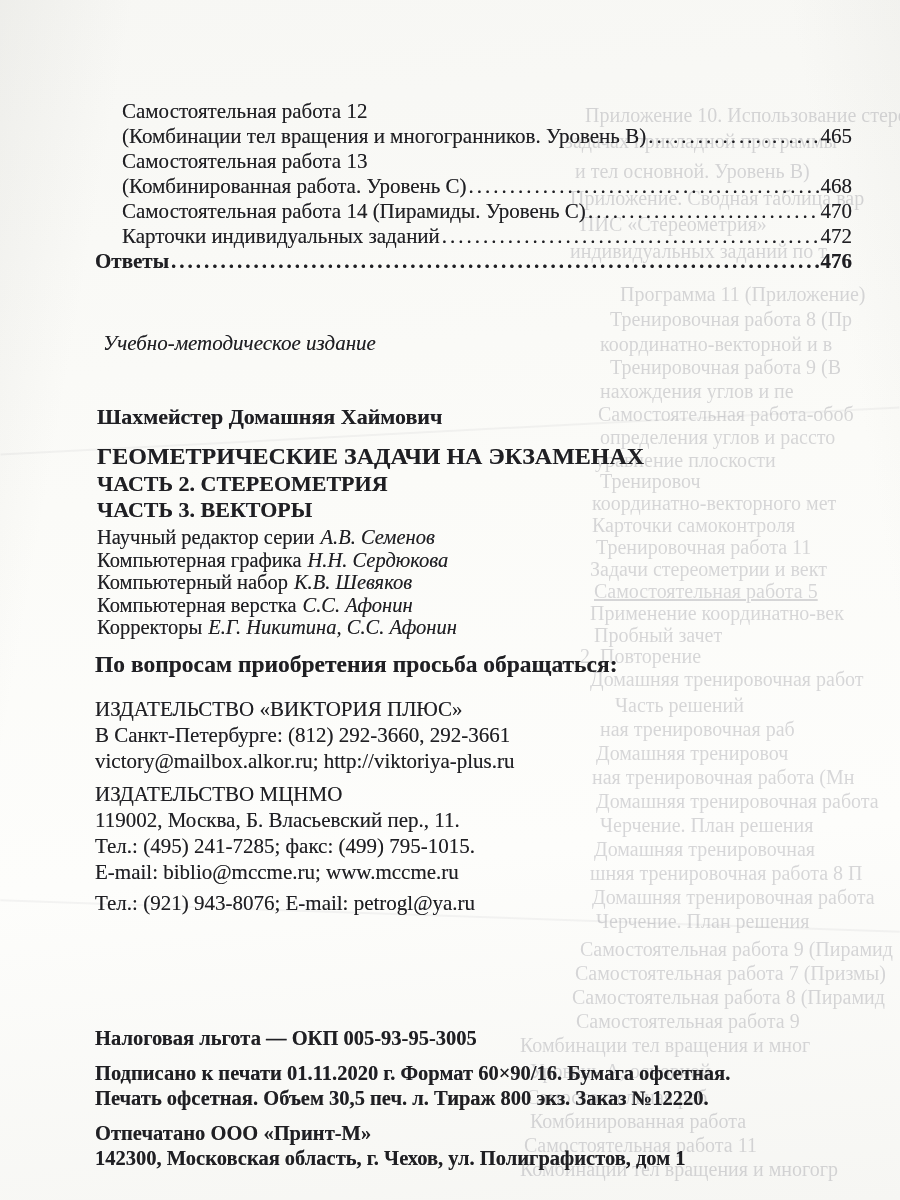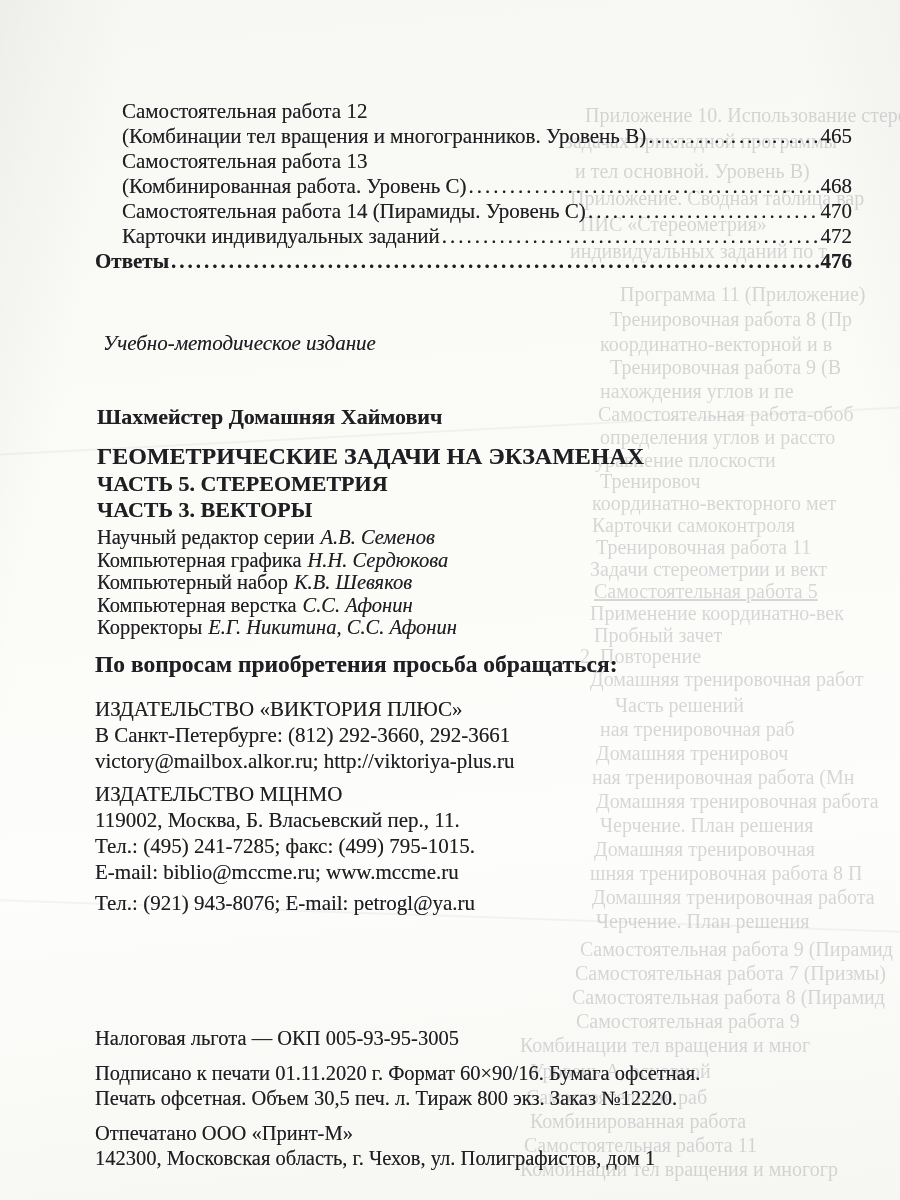--- a/index.html
+++ b/index.html
@@ -61,21 +61,21 @@
 
   #contact-heading { left: 95px; top: 651px; font-size: 23.5px; font-weight: bold; }
 
   .publisher { left: 95px; font-size: 21px; }
   .publisher div { line-height: 26px; white-space: nowrap; }
   #publisher-victoria { top: 696px; }
   #publisher-mcnmo    { top: 781px; }
   #publisher-petroglif{ top: 890px; }
 
   .colophon { left: 95px; font-size: 20.5px; }
-  .colophon div { line-height: 25px; white-space: nowrap; }
+  .colophon div { line-height: 25px; white-space: nowrap; font-weight: bold; }
   #colophon-tax     { top: 1026px; }
   #colophon-print   { top: 1061px; }
   #colophon-printer { top: 1121px; }
 </style>
 </head>
 <body>
 
 <div id="page">
 
   <div id="ghost-layer">
@@ -158,21 +158,21 @@
       <span class="toc-page">476</span>
     </div>
   </div>
 
   <div id="edition-note" class="layer ink">Учебно-методическое издание</div>
 
   <div id="author" class="layer ink">Шахмейстер Домашняя Хаймович</div>
 
   <div id="title-block" class="layer ink">
     <div id="title-line1">ГЕОМЕТРИЧЕСКИЕ ЗАДАЧИ НА ЭКЗАМЕНАХ</div>
-    <div id="title-line2">ЧАСТЬ 5. СТЕРЕОМЕТРИЯ</div>
+    <div id="title-line2">ЧАСТЬ 2. СТЕРЕОМЕТРИЯ</div>
     <div id="title-line3">ЧАСТЬ 3. ВЕКТОРЫ</div>
   </div>
 
   <div id="credits" class="layer ink">
     <div class="credit-line">
       <span>Научный редактор серии</span><span class="credit-name">А.В. Семенов</span>
     </div>
     <div class="credit-line">
       <span>Компьютерная графика</span><span class="credit-name">Н.Н. Сердюкова</span>
     </div>

